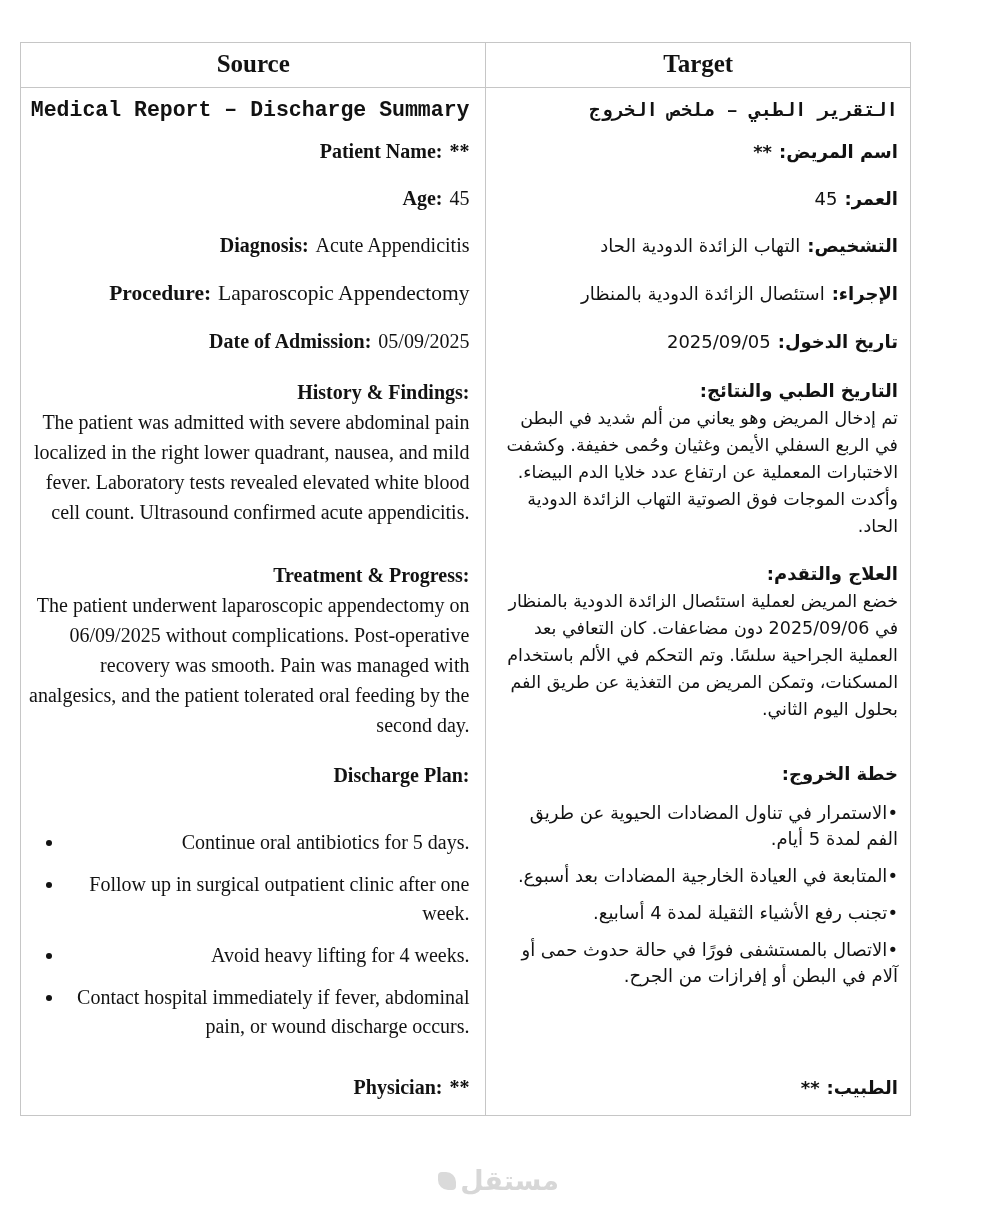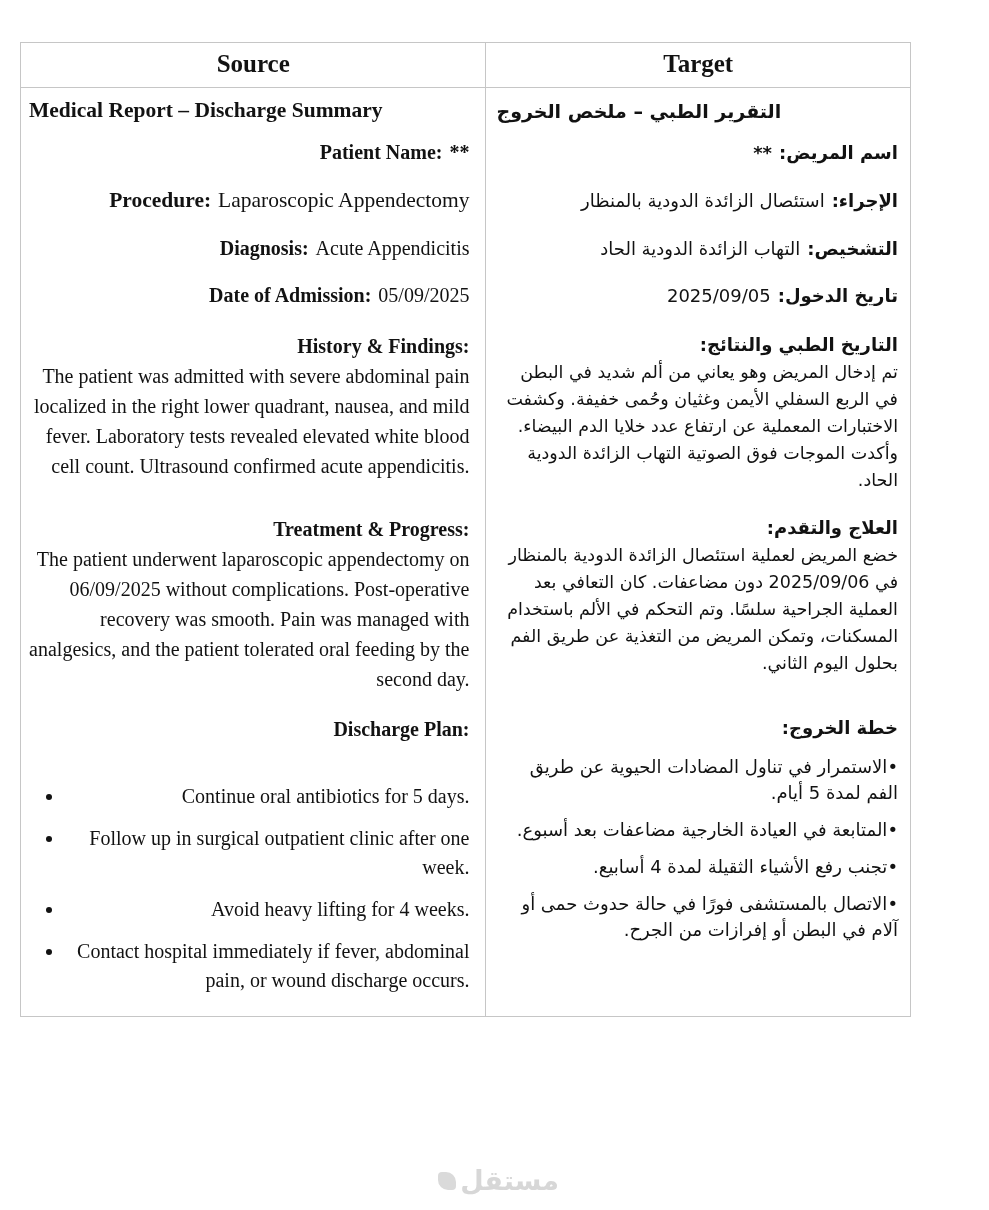--- a/index.html
+++ b/index.html
@@ -35,23 +35,23 @@
     text-align: right;
   }
   td.ar {
     padding: 0 12px 0 10px;
     font-size: 18px;
     font-family: "DejaVu Sans", sans-serif;
     text-align: right;
   }
   tr.title-row td {
     font-weight: bold;
-    text-align: left;
+    text-align: right;
     vertical-align: middle;
-    padding-top: 10px; padding-bottom: 6px;
+    padding-top: 10px; padding-bottom: 6px; font-family: Liberation Mono, monospace;
   }
   td.en.title { font-size: 21.5px; }
   td.ar.title { font-size: 19px; }
   tr.field-row td { padding-top: 12px; padding-bottom: 12px; vertical-align: middle; }
   tr.field-row.procedure td.en { font-size: 21.5px; }
   .lbl { font-weight: bold; margin-inline-end: 7px; }
   .val { font-weight: normal; }
   .val.strong { font-weight: bold; }
   tr.section-row td { vertical-align: top; padding-top: 12px; padding-bottom: 8px; }
   .sec-h { font-weight: bold; }
@@ -118,36 +118,44 @@
 
       <tr class="field-row">
         <td class="en">
           <span class="lbl">Patient Name:</span><span class="val strong">**</span>
         </td>
         <td class="ar" dir="rtl">
           <span class="lbl">اسم المريض:</span><span class="val strong">**</span>
         </td>
       </tr>
 
+      <tr class="field-row">
+        <td class="en">
+          <span class="lbl">Age:</span><span class="val">45</span>
+        </td>
+        <td class="ar" dir="rtl">
+          <span class="lbl">العمر:</span><span class="val">45</span>
+        </td>
+      </tr>
+
+      <tr class="field-row">
+        <td class="en">
+          <span class="lbl">Diagnosis:</span><span class="val">Acute Appendicitis</span>
+        </td>
+        <td class="ar" dir="rtl">
+          <span class="lbl">التشخيص:</span><span class="val">التهاب الزائدة الدودية الحاد</span>
+        </td>
+      </tr>
 
       <tr class="field-row procedure">
         <td class="en">
           <span class="lbl">Procedure:</span><span class="val">Laparoscopic Appendectomy</span>
         </td>
         <td class="ar" dir="rtl">
           <span class="lbl">الإجراء:</span><span class="val">استئصال الزائدة الدودية بالمنظار</span>
-        </td>
-      </tr>
-
-      <tr class="field-row">
-        <td class="en">
-          <span class="lbl">Diagnosis:</span><span class="val">Acute Appendicitis</span>
-        </td>
-        <td class="ar" dir="rtl">
-          <span class="lbl">التشخيص:</span><span class="val">التهاب الزائدة الدودية الحاد</span>
         </td>
       </tr>
 
       <tr class="field-row">
         <td class="en">
           <span class="lbl">Date of Admission:</span><span class="val">05/09/2025</span>
         </td>
         <td class="ar" dir="rtl">
           <span class="lbl">تاريخ الدخول:</span><span class="val">2025/09/05</span>
         </td>
@@ -183,27 +191,35 @@
             <li>Continue oral antibiotics for 5 days.</li>
             <li>Follow up in surgical outpatient clinic after one week.</li>
             <li>Avoid heavy lifting for 4 weeks.</li>
             <li>Contact hospital immediately if fever, abdominal pain, or wound discharge occurs.</li>
           </ul>
         </td>
         <td class="ar" dir="rtl">
           <div class="sec-h">خطة الخروج:</div>
           <ul class="plan ar-list">
             <li>الاستمرار في تناول المضادات الحيوية عن طريق الفم لمدة 5 أيام.</li>
-            <li>المتابعة في العيادة الخارجية مضاعفات بعد أسبوع.</li>
+            <li>المتابعة في العيادة الخارجية المضادات بعد أسبوع.</li>
             <li>تجنب رفع الأشياء الثقيلة لمدة 4 أسابيع.</li>
             <li>الاتصال بالمستشفى فورًا في حالة حدوث حمى أو آلام في البطن أو إفرازات من الجرح.</li>
           </ul>
         </td>
       </tr>
 
+      <tr class="physician-row">
+        <td class="en">
+          <span class="lbl">Physician:</span><span class="val strong">**</span>
+        </td>
+        <td class="ar" dir="rtl">
+          <span class="lbl">الطبيب:</span><span class="val strong">**</span>
+        </td>
+      </tr>
 
     </tbody>
   </table>
 
   <div class="watermark">
     <div class="wm-top" dir="rtl">
       <span class="wm-name">مستقل</span>
       <span class="wm-logo"></span>
     </div>
   </div>

